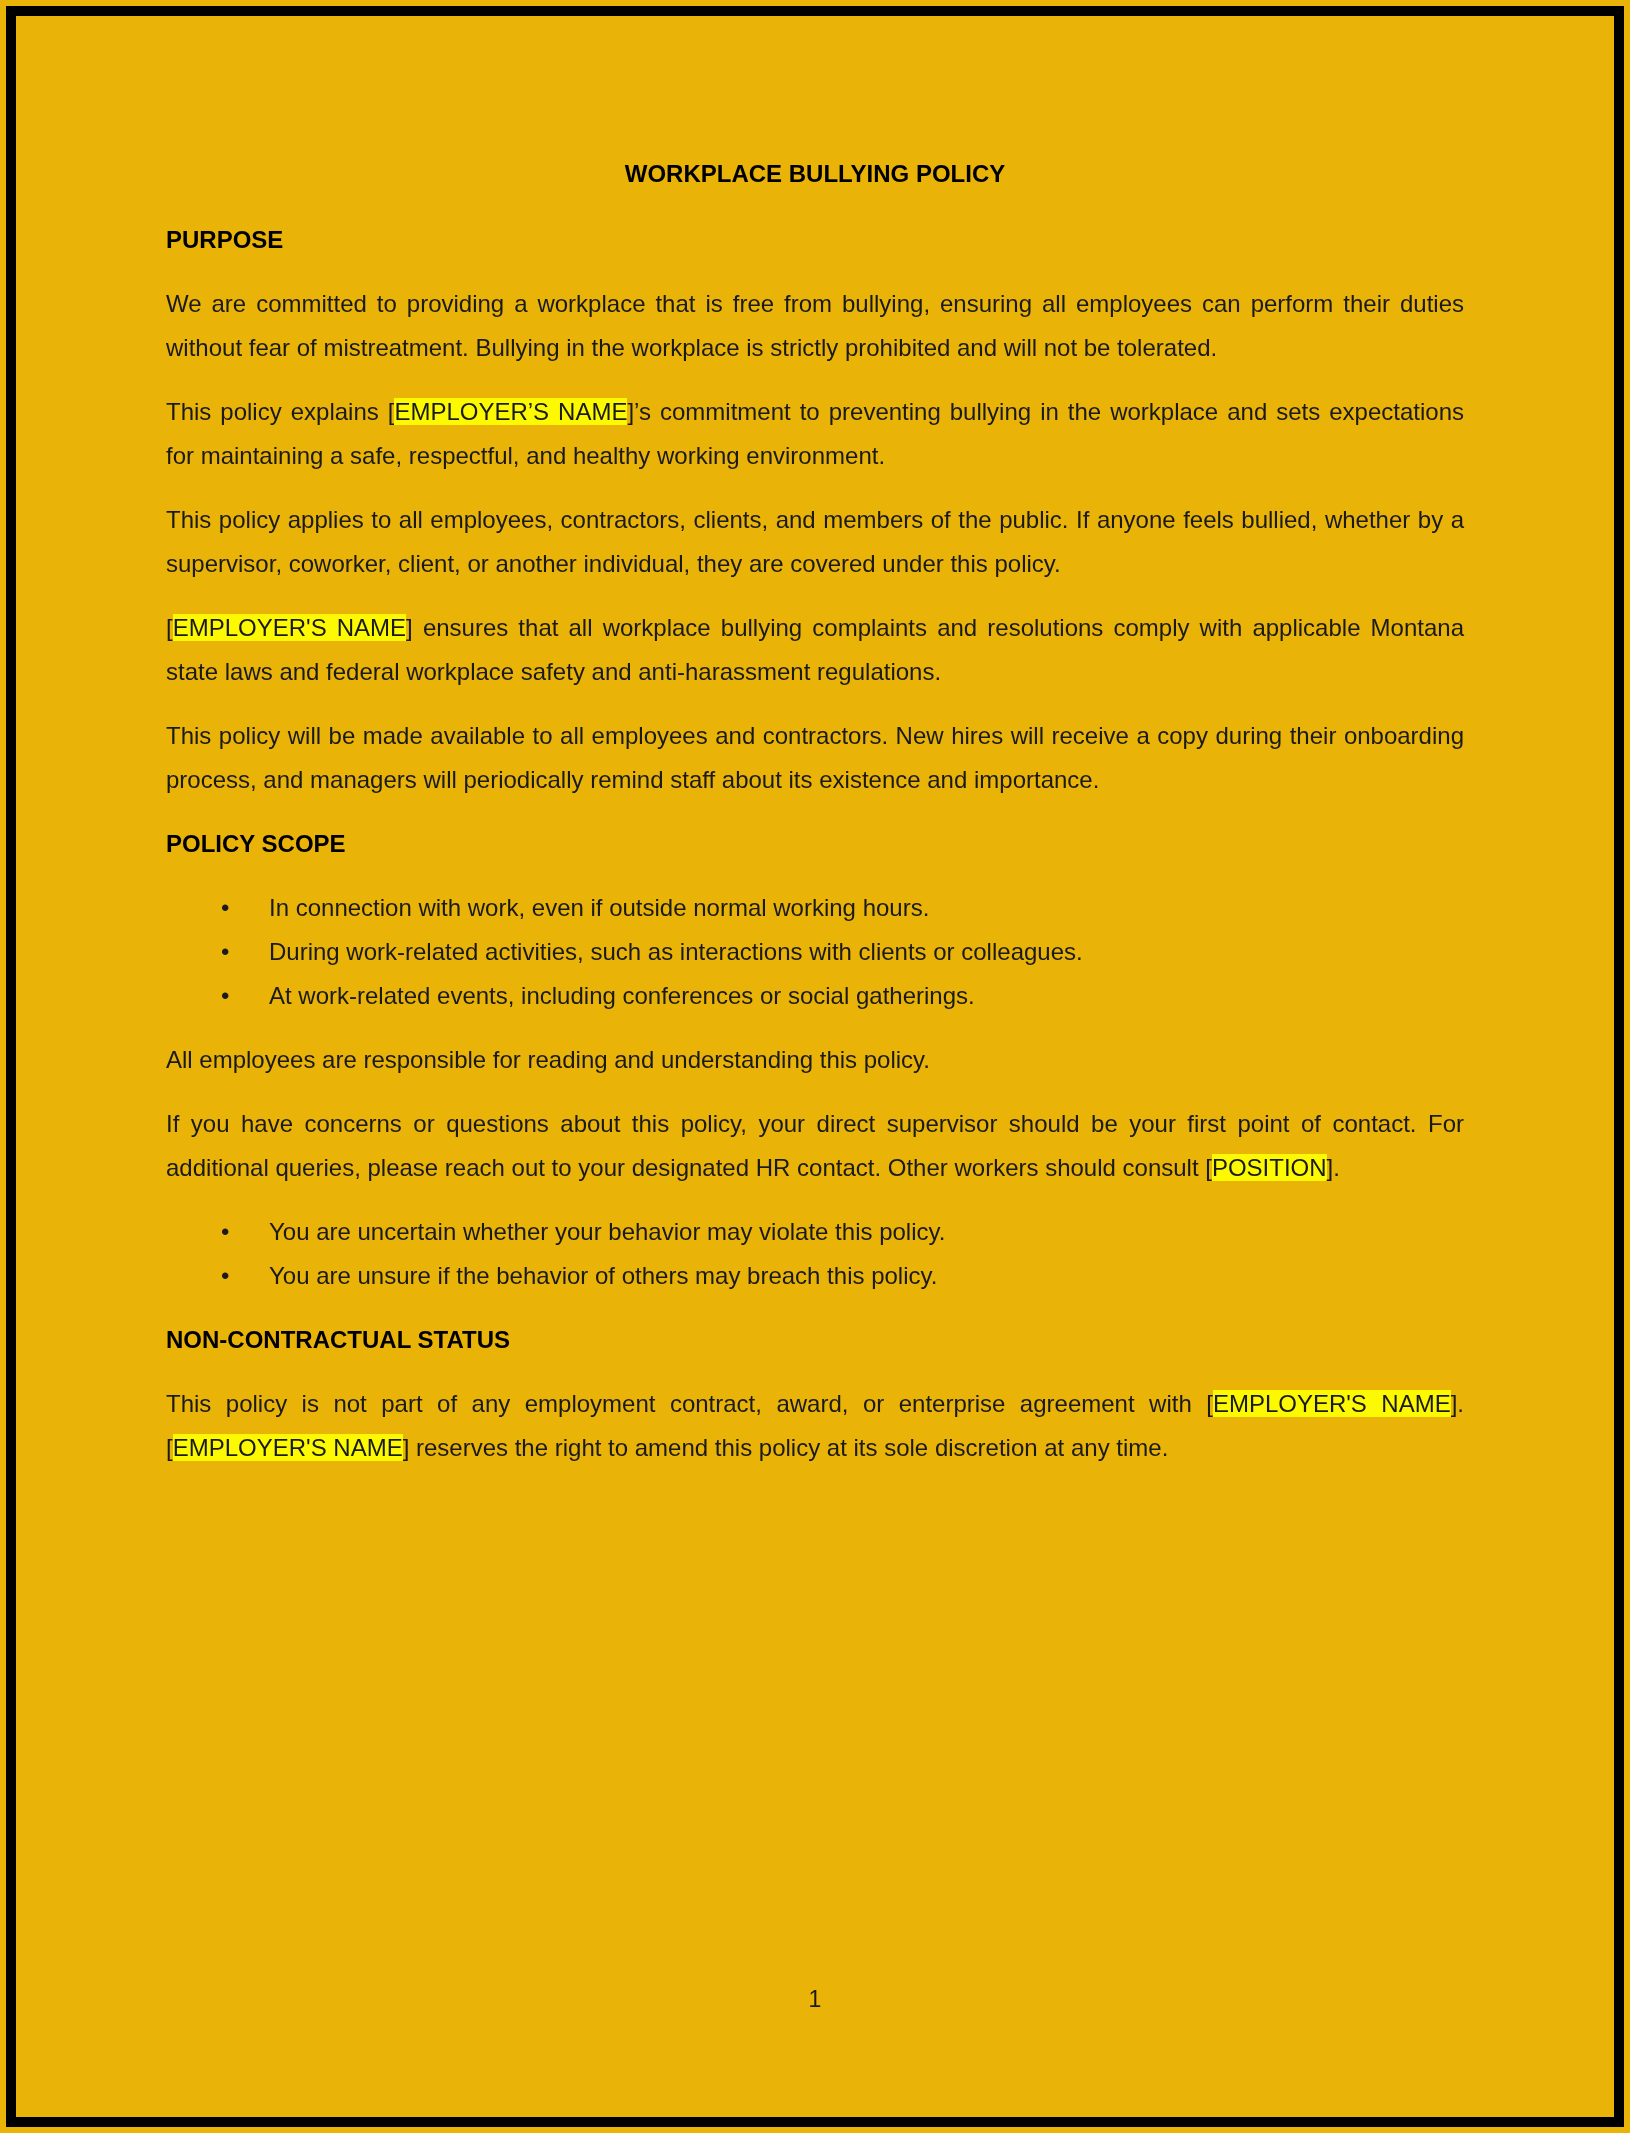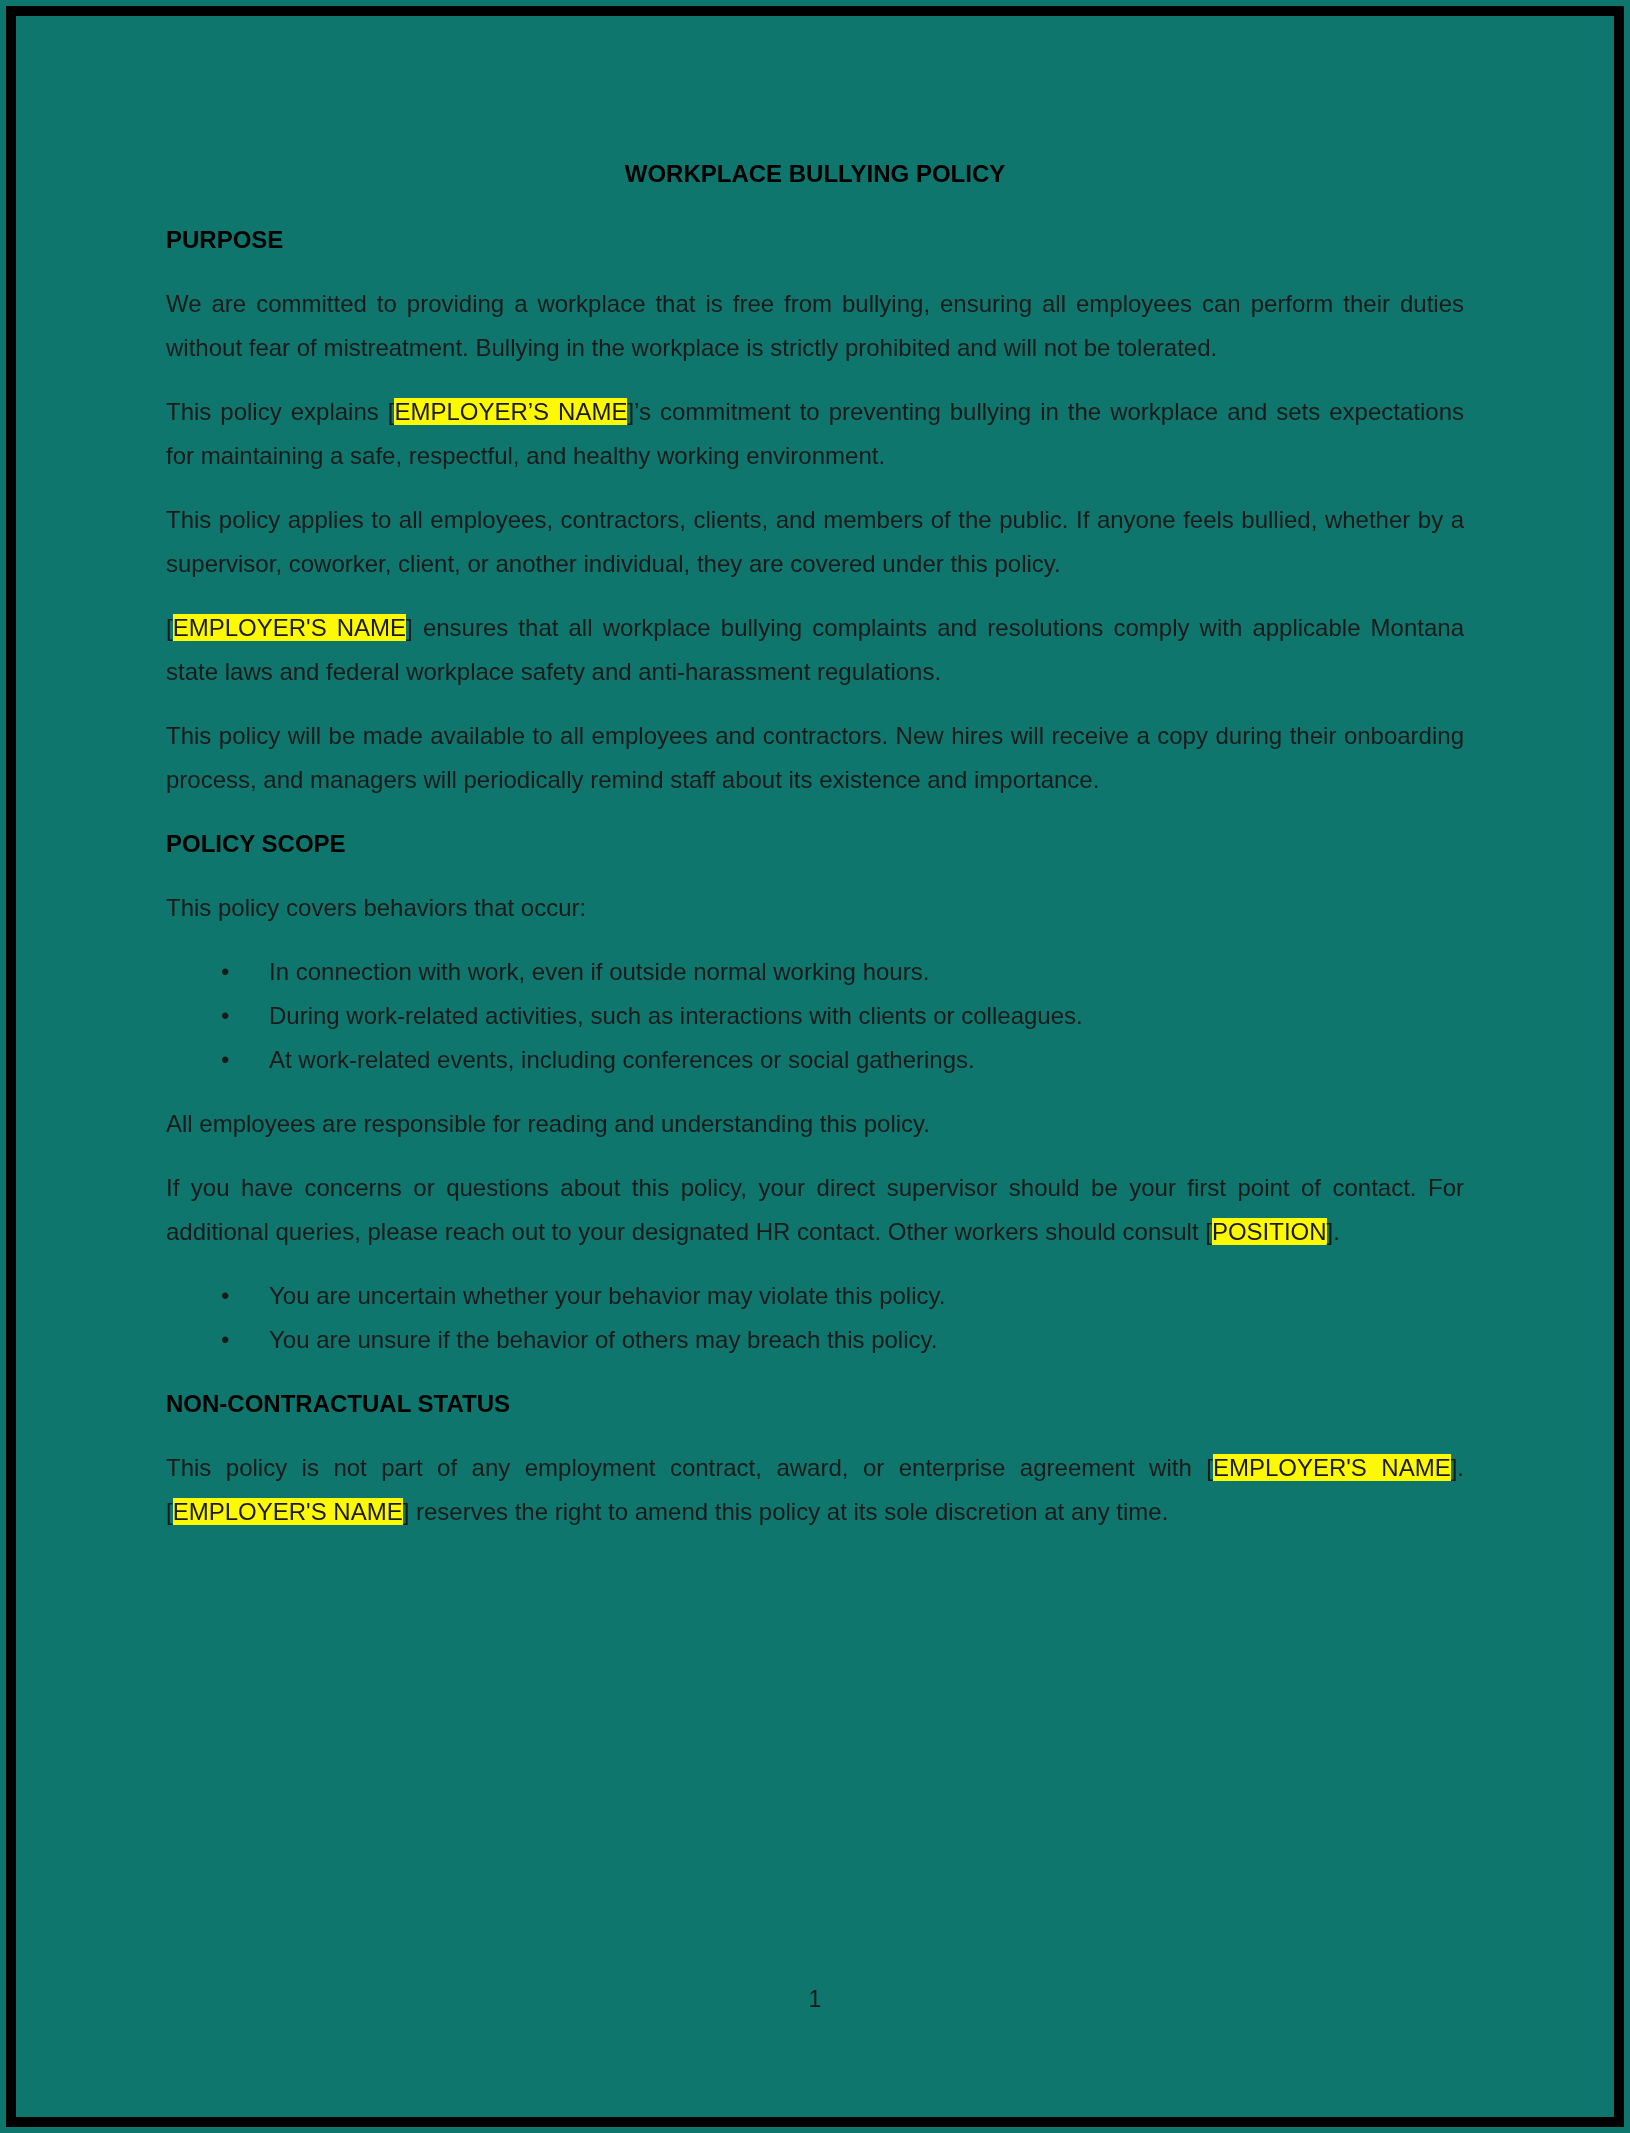--- a/index.html
+++ b/index.html
@@ -5,21 +5,21 @@
   * { box-sizing: border-box; }
   html, body {
     margin: 0;
     padding: 0;
     background: #ffffff;
   }
   .page {
     position: relative;
     width: 1630px;
     height: 2133px;
-    background: #0f766e;
+    background: #eab308;
     font-family: "Liberation Sans", sans-serif;
     color: var(--text-color, #1a1a1a);
     overflow: hidden;
     text-decoration: underline;
   }
   .frame {
     position: absolute;
     inset: 6px;
     border: 10px solid var(--border-color, #000000);
     pointer-events: none;
@@ -101,21 +101,20 @@
     <p class="para"><span>This policy explains [</span><span class="hl">EMPLOYER’S NAME</span><span>]’s commitment to preventing bullying in the workplace and sets expectations for maintaining a safe, respectful, and healthy working environment.</span></p>
 
     <p class="para">This policy applies to all employees, contractors, clients, and members of the public. If anyone feels bullied, whether by a supervisor, coworker, client, or another individual, they are covered under this policy.</p>
 
     <p class="para"><span>[</span><span class="hl">EMPLOYER'S NAME</span><span>] ensures that all workplace bullying complaints and resolutions comply with applicable Montana state laws and federal workplace safety and anti-harassment regulations.</span></p>
 
     <p class="para">This policy will be made available to all employees and contractors. New hires will receive a copy during their onboarding process, and managers will periodically remind staff about its existence and importance.</p>
 
     <h2 class="heading">POLICY SCOPE</h2>
 
-    <p class="para">This policy covers behaviors that occur:</p>
 
     <ul class="bullets">
       <li>In connection with work, even if outside normal working hours.</li>
       <li>During work-related activities, such as interactions with clients or colleagues.</li>
       <li>At work-related events, including conferences or social gatherings.</li>
     </ul>
 
 
     <p class="para">All employees are responsible for reading and understanding this policy.</p>
 

